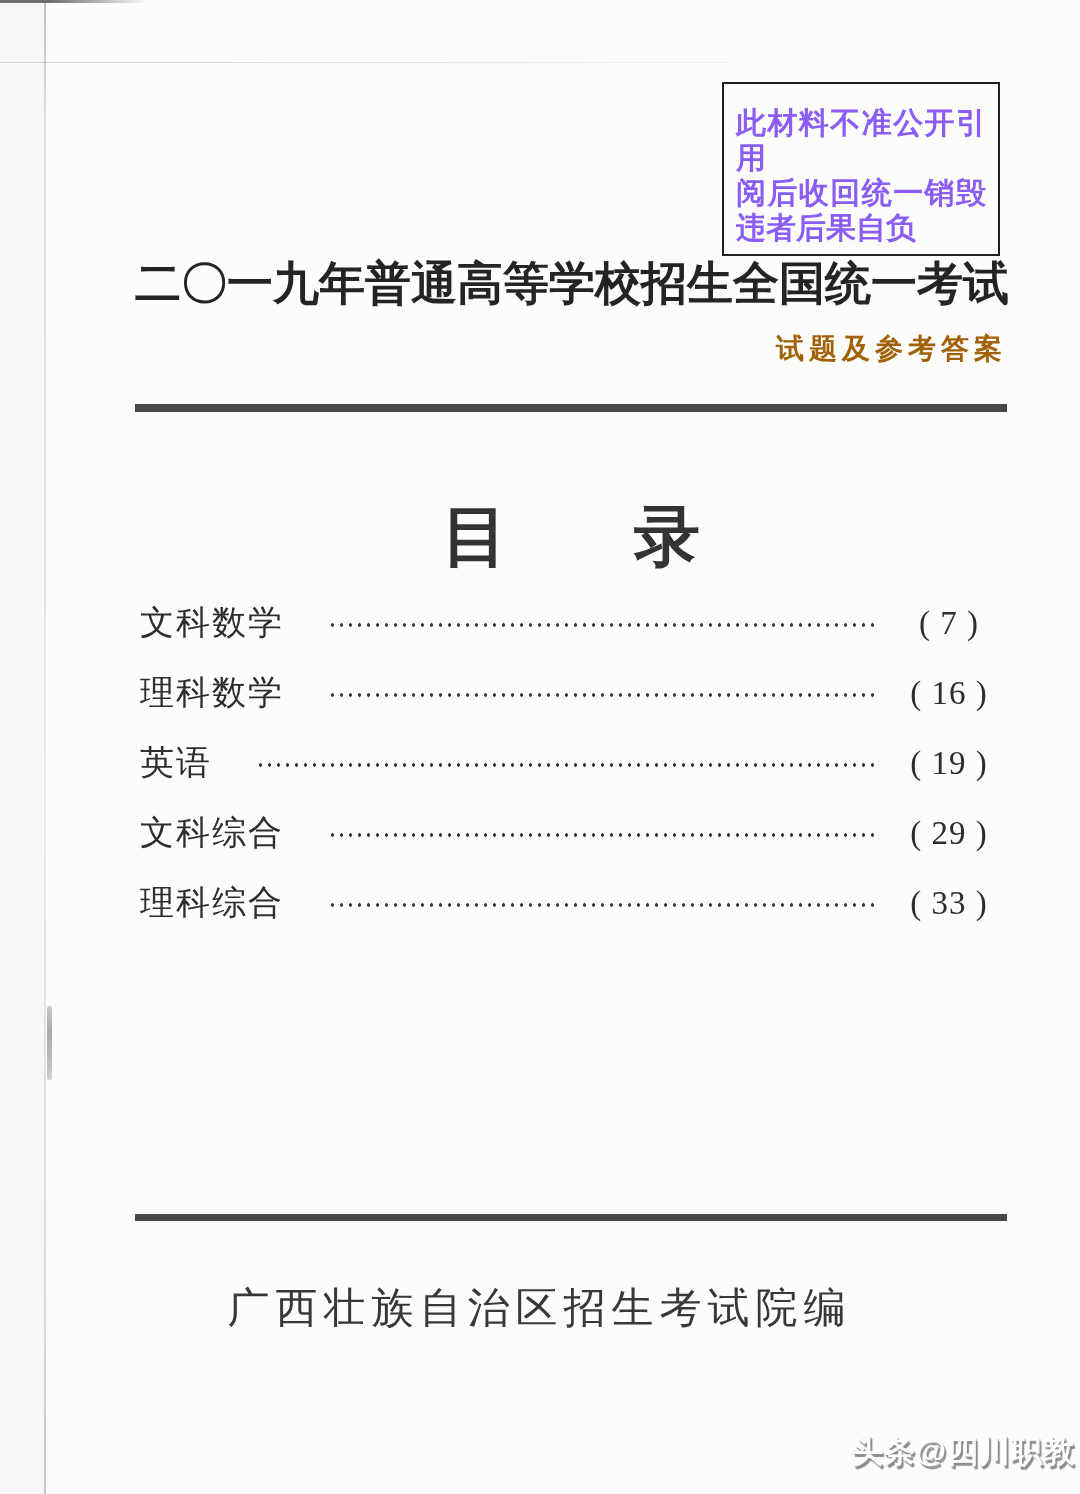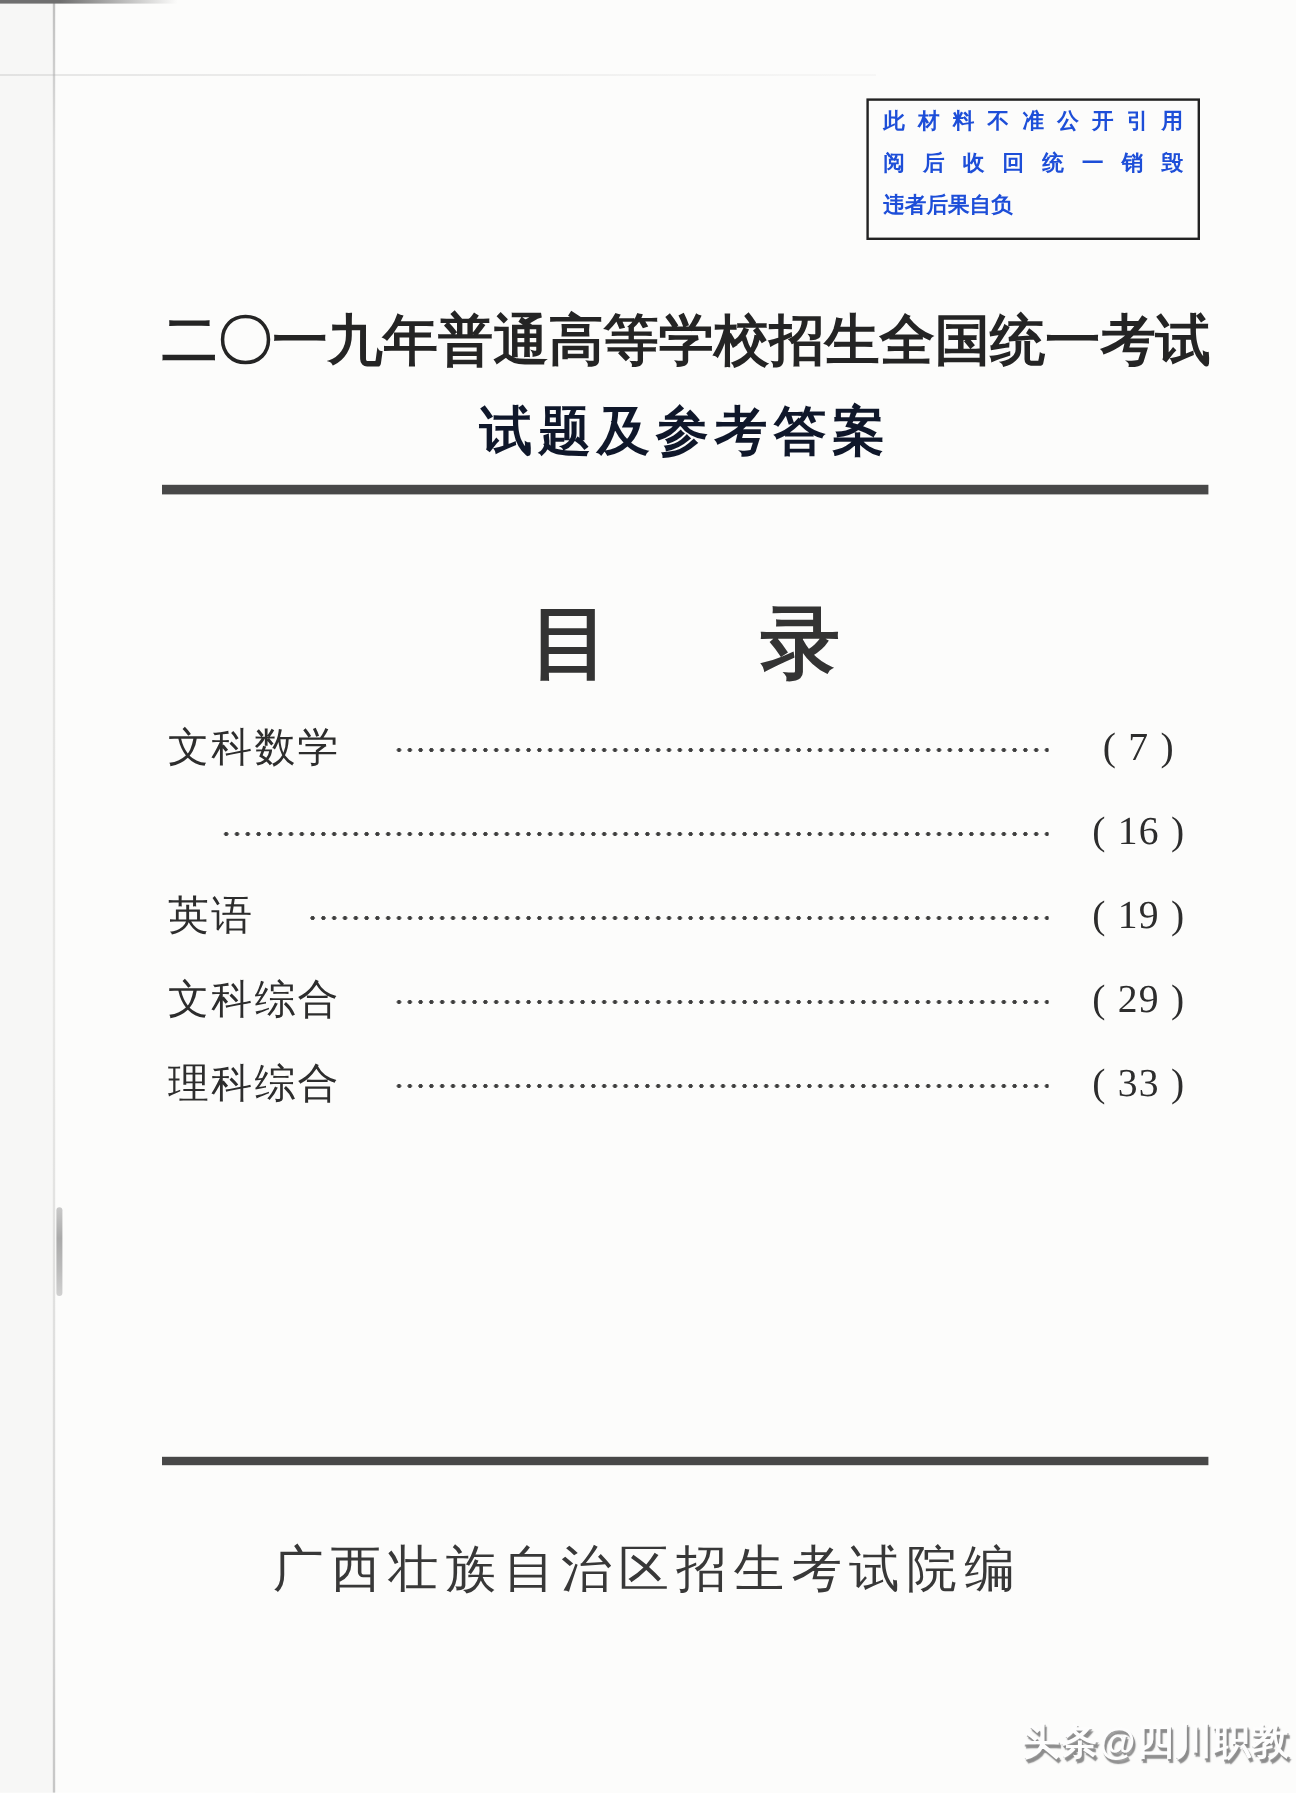--- a/index.html
+++ b/index.html
@@ -37,39 +37,39 @@
     position: absolute; left: 47px; top: 1006px; width: 5px; height: 74px;
     border-radius: 3px;
     background: linear-gradient(to bottom, #b9b9b9, #8f8f8f 35%, #a6a6a6 70%, #c2c2c2);
     opacity: .75;
   }
   
   .notice {
     position: absolute; left: 722px; top: 82px; width: 278px;
     box-sizing: border-box;
     border: 2px solid #222222;
-    padding: 0 12px 9px 12px;
+    padding: 21px 12px 9px 12px;
     font-family: "Liberation Sans", sans-serif;
     font-weight: bold;
-    font-size: 18px; line-height: 35px;
-    color: #1d4ed8;
+    font-size: 30px; line-height: 35px;
+    color: #8b5cf6;
   }
   .notice-line { text-align: justify; text-align-last: justify; }
   .notice-line.no-just { text-align: center; text-align-last: left; }
   
   .content-col { position: absolute; left: 135px; width: 872px; margin-top: 29px; }
   .main-title {
     top: 224px; text-align: center;
     font-size: 46px; font-weight: bold; letter-spacing: 0px;
     white-space: nowrap; color: #242424;
   }
   .sub-title {
-    top: 301px; text-align: center;
-    font-size: 44px; font-weight: bold; letter-spacing: 5px;
-    white-space: nowrap; color: #0f172a;
+    top: 301px; text-align: right;
+    font-size: 28px; font-weight: bold; letter-spacing: 5px;
+    white-space: nowrap; color: #a16207;
   }
   
   .rule { position: absolute; left: 135px; width: 872px; background: #484848; }
   .rule-top { top: 404px; height: 8px; }
   .rule-bottom { top: 1214px; height: 7px; }
   
   .toc-heading {
     top: 472px;
     display: flex; justify-content: center; gap: 126px;
     font-size: 66px; font-weight: bold; color: #333333;
@@ -139,20 +139,21 @@
     <span>录</span>
   </div>
 
   <div class="toc-list">
     <div class="toc-row">
       <span class="toc-label">文科数学</span>
       <span class="toc-leader"></span>
       <span class="toc-page">( 7 )</span>
     </div>
     <div class="toc-row">
+      <span class="toc-label">理科数学</span>
       <span class="toc-leader"></span>
       <span class="toc-page">( 16 )</span>
     </div>
     <div class="toc-row">
       <span class="toc-label">英语</span>
       <span class="toc-leader"></span>
       <span class="toc-page">( 19 )</span>
     </div>
     <div class="toc-row">
       <span class="toc-label">文科综合</span>

